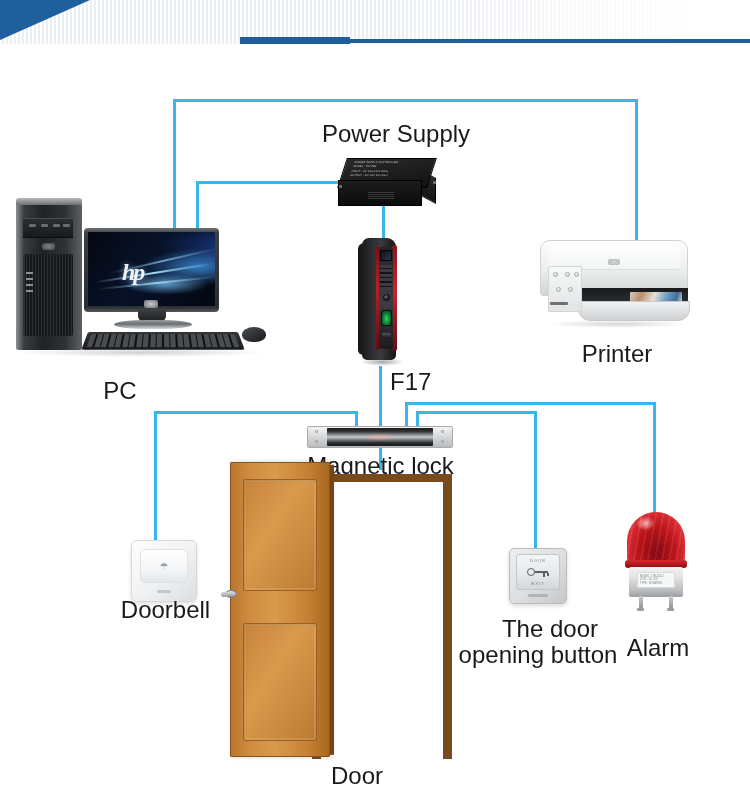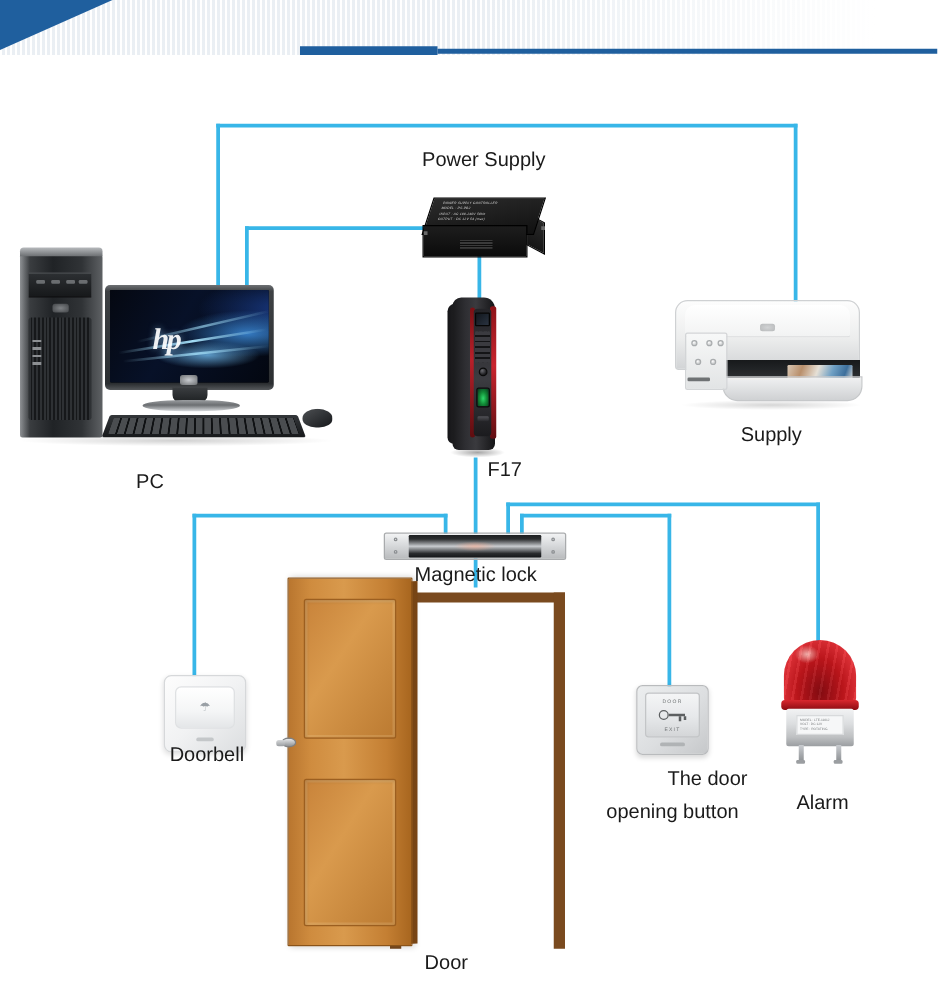--- a/index.html
+++ b/index.html
@@ -484,21 +484,21 @@
   }
   .al-foot {
     position: absolute; width: 4px; height: 14px;
     background: linear-gradient(to bottom, #c9ccd0, #8a8d90);
     border-radius: 0 0 2px 2px;
   }
   .al-foot-b {
     position: absolute; width: 7px; height: 3px;
     background: #9b9ea1; border-radius: 1px;
   }
-  .fs20 { font-size: 16px; }
+  .fs20 { font-size: 24px; }
 </style>
 </head>
 <body>
 
 <div class="header">
   <div class="hdr-stripes"></div>
   <div class="hdr-stripes-fade"></div>
   <div class="hdr-tri"></div>
   <div class="hdr-bar-left"></div>
   <div class="hdr-bar-right"></div>
@@ -601,21 +601,21 @@
   <div class="prn-photo"></div>
   <div class="prn-tray"></div>
   <div class="prn-panel"></div>
   <div class="prn-btn" style="left:19px; top:32px;"></div>
   <div class="prn-btn" style="left:31px; top:32px;"></div>
   <div class="prn-btn" style="left:40px; top:32px;"></div>
   <div class="prn-btn" style="left:22px; top:47px;"></div>
   <div class="prn-btn" style="left:34px; top:47px;"></div>
   <div class="prn-slot"></div>
 </div>
-<div class="lbl fs20" style="left:562px; top:340px; width:110px;">Supply</div>
+<div class="lbl fs20" style="left:562px; top:340px; width:110px;">Printer</div>
 
 <div class="maglock">
   <div class="ml-plate"></div>
   <div class="ml-core"></div>
   <div class="ml-glow"></div>
   <div class="ml-scr" style="left:8px; top:4px;"></div>
   <div class="ml-scr" style="left:8px; top:14px;"></div>
   <div class="ml-scr" style="left:134px; top:4px;"></div>
   <div class="ml-scr" style="left:134px; top:14px;"></div>
 </div>

